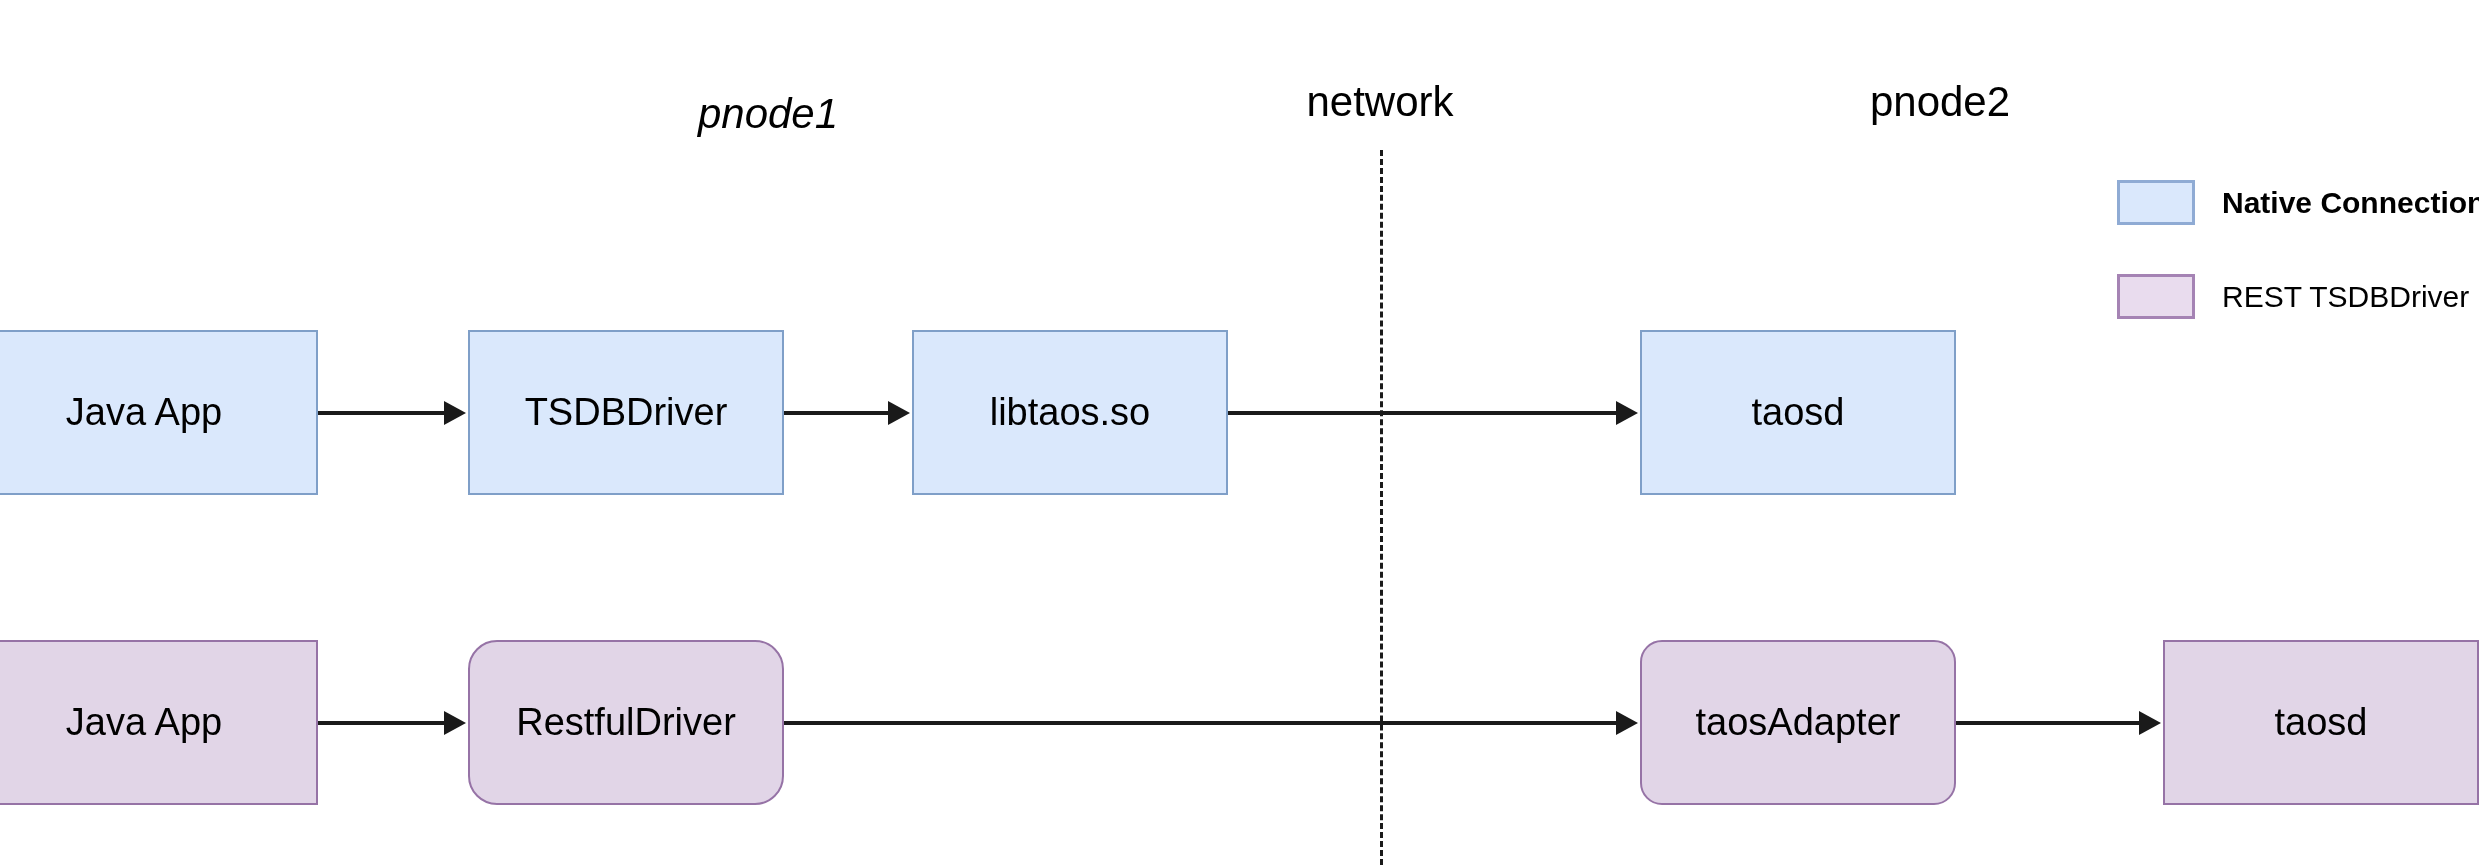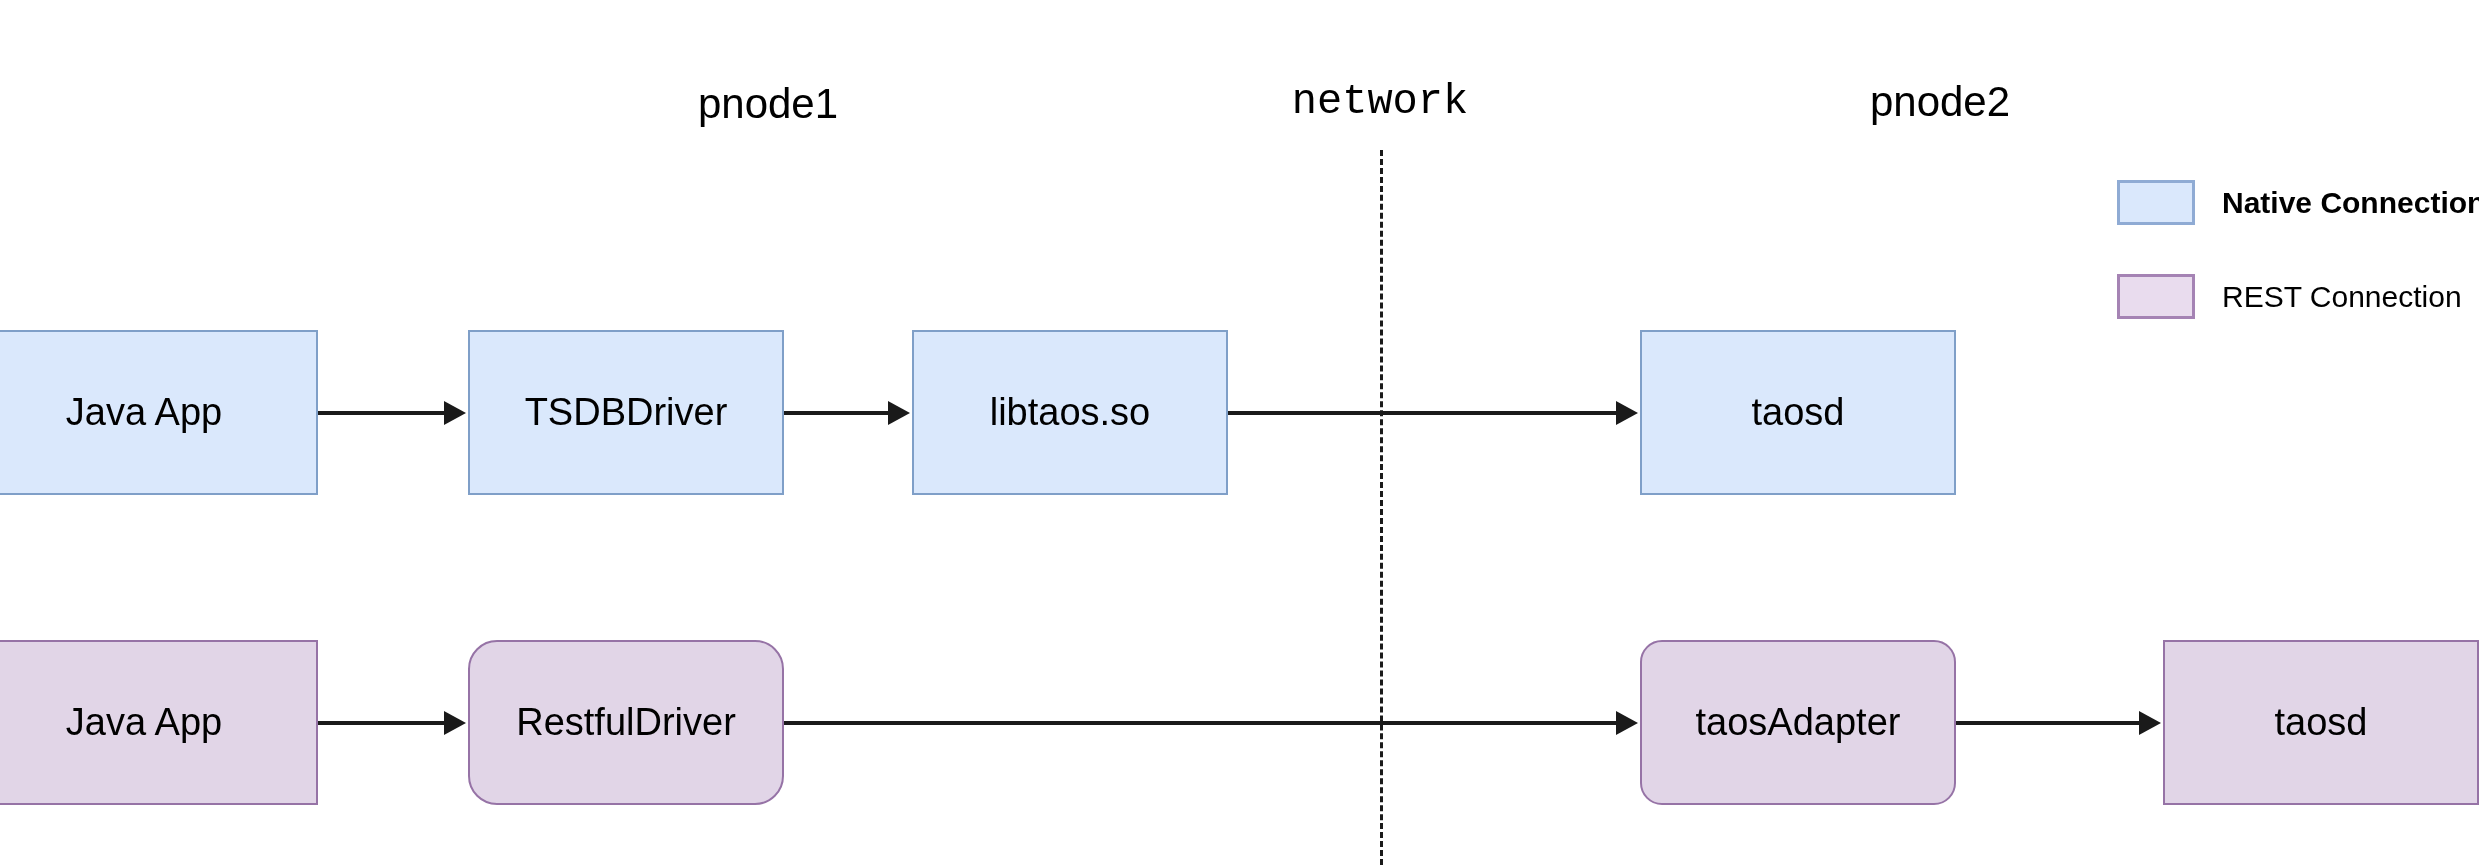--- a/index.html
+++ b/index.html
@@ -97,22 +97,22 @@
     font-size: 30px;
     color: #000000;
     white-space: nowrap;
   }
 </style>
 </head>
 <body>
 
 <div id="canvas">
 
-  <div class="section-title" style="left:768px; top:80px;">pnode1</div>
-  <div class="section-title" style="left:1380px; top:78px;font-family:Liberation Mono, monospace;">network</div>
+  <div class="section-title" style="left:768px; top:90px;font-style:italic;">pnode1</div>
+  <div class="section-title" style="left:1380px; top:78px;">network</div>
   <div class="section-title" style="left:1940px; top:78px;text-align:center;">pnode2</div>
 
   <div class="divider" style="left:1380px; top:150px; height:715px;"></div>
 
   <div class="node native" style="left:-30px; top:330px; width:348px; height:165px;">Java App</div>
 
   <div class="node native" style="left:912px; top:330px; width:316px; height:165px;">libtaos.so</div>
 
   <div class="node native" style="left:468px; top:330px; width:316px; height:165px;">TSDBDriver</div>
 
@@ -144,17 +144,17 @@
   <div class="conn" style="left:1956px; top:721px; width:185px;"></div>
   <div class="arrowhead" style="left:2139px; top:711px;"></div>
 
   <div class="legend">
     <div class="legend-row" style="left:2117px; top:180px;font-weight:bold;">
       <span class="legend-swatch native"></span>
       <span class="legend-label">Native Connection</span>
     </div>
     <div class="legend-row" style="left:2117px; top:274px;">
       <span class="legend-swatch rest"></span>
-      <span class="legend-label">REST Connection</span>
+      <span class="legend-label">REST TSDBDriver</span>
     </div>
   </div>
 
 </div>
 
 </body></html>

